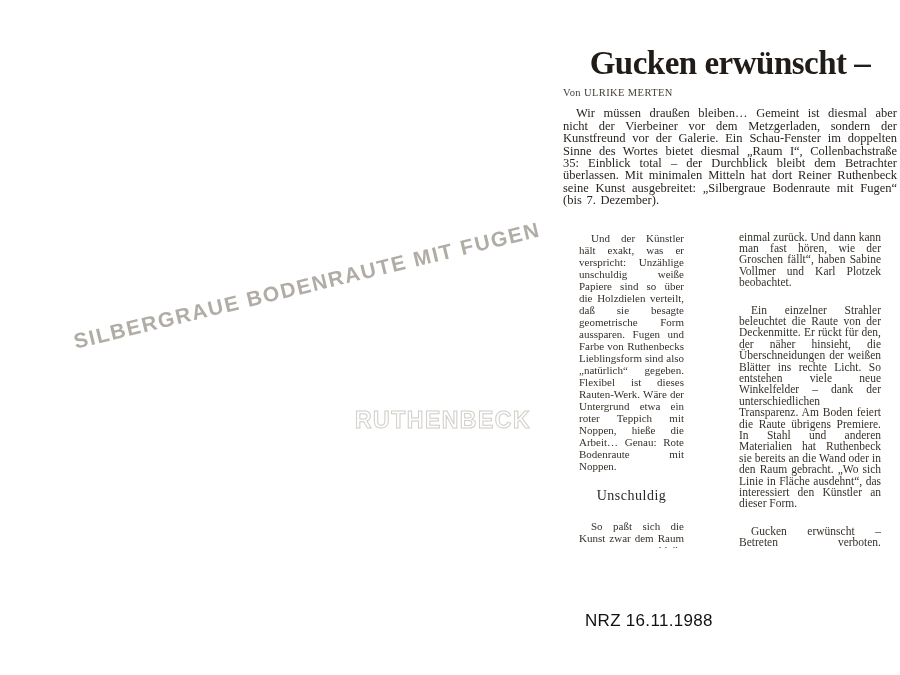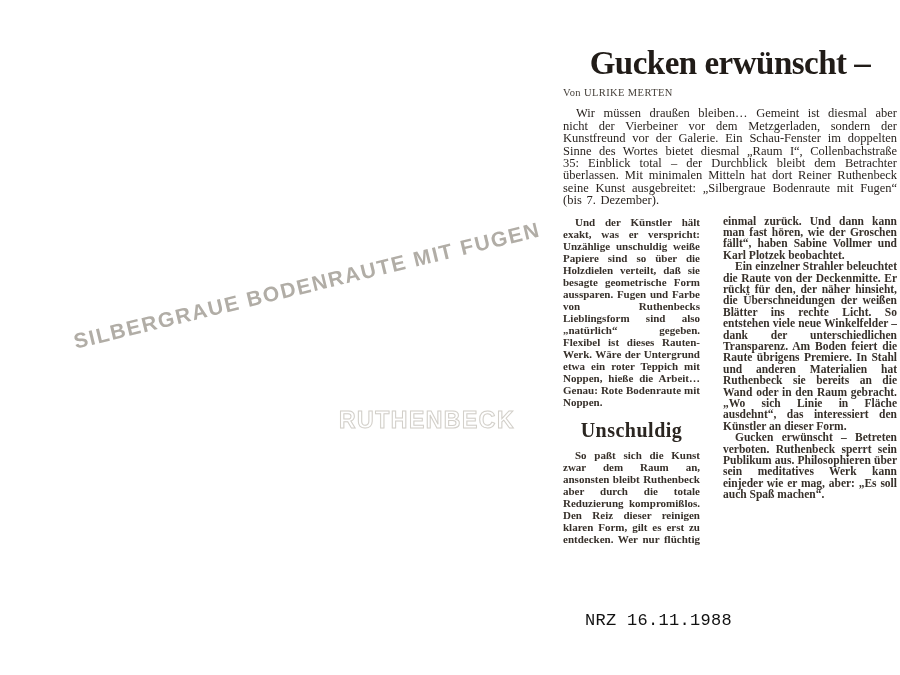--- a/index.html
+++ b/index.html
@@ -27,21 +27,21 @@
     transform-origin: 0 50%;
     font-family: "Liberation Sans", sans-serif;
     font-weight: bold;
     font-size: 21px;
     letter-spacing: 1.6px;
     color: #b1ada6;
     white-space: nowrap;
   }
   .wm-outline {
     position: absolute;
-    left: 339px;
+    left: 355px;
     top: 407px;
     font-family: "Liberation Sans", sans-serif;
     font-weight: bold;
     font-size: 23px;
     letter-spacing: 1.5px;
     color: #ffffff;
     -webkit-text-stroke: 1px #d2cfc9;
     text-shadow: 0 0 1px #dedbd5;
     white-space: nowrap;
   }
@@ -88,51 +88,50 @@
   }
   .cols {
     margin-top: 9px;
     display: flex;
     gap: 23px;
     height: 332px;
     overflow: hidden;
   }
   .col { text-align: justify; }
   .col p {
-    margin: 0;
+    margin: 16px;
     text-indent: 12px;
     color: #37302a;
-    font-weight: bold;
   }
   .col-left { width: 137px; }
   .col-left p {
     font-size: 11px;
     line-height: 12px;
   }
   .col-right { width: 174px; }
   .col-right p {
     font-size: 11.5px;
     line-height: 11.4px;
   }
   .col-right p.noindent { text-indent: 0; }
   .subhead {
     margin: 11px 0 7px 0;
     text-align: center;
-    font-weight: bold;
-    font-size: 20px;
+    font-weight: normal;
+    font-size: 14px;
     letter-spacing: 0.5px;
     color: #2b2621;
   }
 
   
   .footer {
     position: absolute;
     left: 585px;
     top: 611px;
-    font-family: Liberation Mono, monospace;
+    font-family: Liberation Sans, sans-serif;
     font-size: 17px;
     letter-spacing: 0.3px;
     color: #121212;
     white-space: nowrap;
   }
 </style>
 </head>
 <body>
 
 <div class="canvas">

